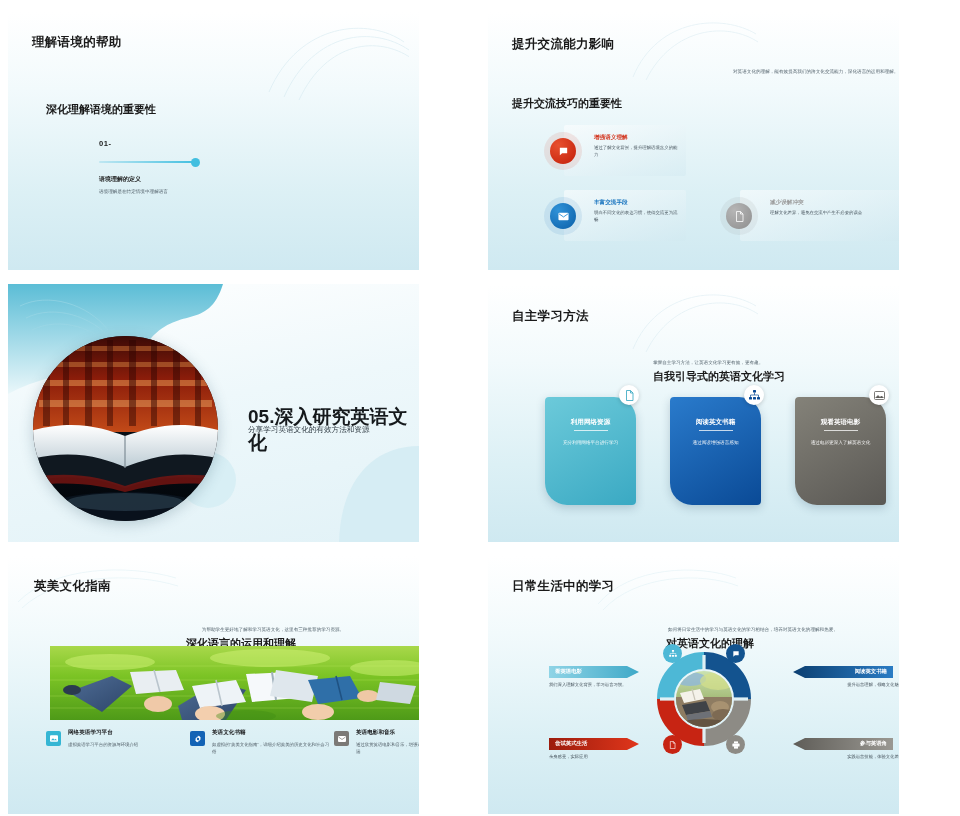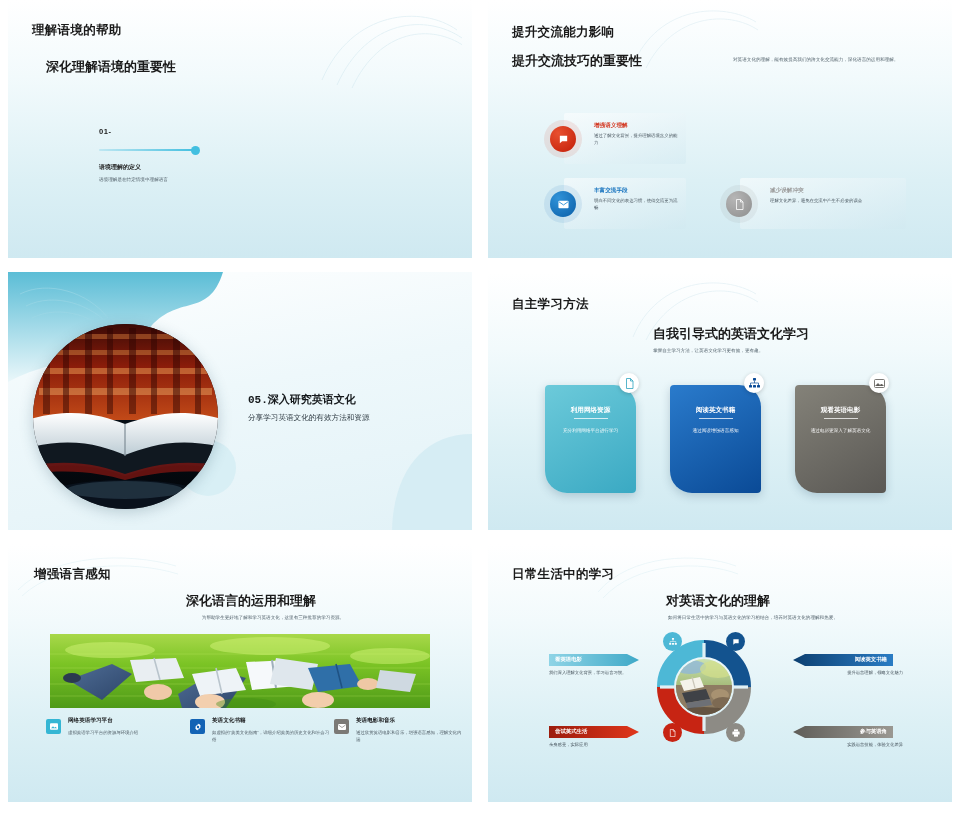--- a/index.html
+++ b/index.html
@@ -16,34 +16,34 @@
     grid-template-rows: 272px 272px 272px;
   }
   .slide {
     position: relative;
     width: 480px; height: 272px;
     overflow: hidden;
     background: #ffffff;
   }
   .canvas {
     position: absolute;
-    left: 8px; top: 0;
-    width: 464px; height: 258px;
+    left: 8px; top: 12px;
+    width: 411px; height: 258px;
     overflow: hidden;
     background: linear-gradient(180deg, #ffffff 0%, #f2fafc 30%, #dcf0f5 70%, #cfe9f1 100%);
   }
   
   .title {
     position: absolute;
     font-size: 12.5px; font-weight: bold; color: #1a1a1a;
     letter-spacing: .3px;
   }
   .subtitle {
     position: absolute;
-    font-size: 13px; font-weight: bold; color: #1a1a1a;
+    font-size: 11px; font-weight: bold; color: #1a1a1a; margin-top: 32px;
   }
   .desc {
     position: absolute;
     font-size: 4.6px; color: #51606a; line-height: 1.55;
   }
   .deco-swirl {
     position: absolute; opacity: .5;
     pointer-events: none;
   }
 
@@ -79,21 +79,21 @@
   
   .s3-blob { position: absolute; pointer-events: none; }
   .s3-circle {
     position: absolute;
     width: 185px; height: 185px; border-radius: 50%;
     overflow: hidden;
     left: 25px; top: 52px;
     box-shadow: 0 3px 14px rgba(40,80,100,.25);
   }
   .book-scene { position: absolute; inset: 0; }
-  .s3-title { position: absolute; left: 240px; top: 120px; font-size: 11px; font-weight: bold; color: #15191c; font-family: Liberation Mono, monospace; }
+  .s3-title { position: absolute; left: 240px; top: 120px; font-size: 19px; font-weight: bold; color: #15191c; }
   .s3-sub { position: absolute; left: 240px; top: 141px; font-size: 7.6px; color: #2f3b43; }
 
   
   .s4-card {
     position: absolute; width: 91px; height: 108px;
     border-radius: 4px 22px 4px 22px;
     box-shadow: 0 3px 10px rgba(30,70,95,.22);
     color: #fff;
     text-align: center;
   }
@@ -325,21 +325,21 @@
   </div>
 
   <div class="slide">
     <div class="canvas">
       <svg class="deco-swirl" style="left:10px;top:6px;width:160px;height:46px" viewBox="0 0 160 46">
         <g fill="none" stroke="#dceff4" stroke-width="1">
           <path d="M0 40 C35 4 110 2 158 16"></path>
           <path d="M4 46 C40 12 115 10 160 24"></path>
         </g>
       </svg>
-      <div class="title" style="left:26px;top:22px">增强语言感知</div>
+      <div class="title" style="left:26px;top:22px">英美文化指南</div>
       <div class="subtitle" style="left:178px;top:48px">深化语言的运用和理解</div>
       <div class="desc" style="left:150px;top:70px;width:230px;text-align:center">为帮助学生更好地了解和学习英语文化，这里有三种推荐的学习资源。</div>
 
       <div class="s5-photo">
         <svg viewBox="0 0 380 74" preserveAspectRatio="xMidYMid slice">
           <defs>
             <linearGradient id="grassG" x1="0" y1="0" x2="0" y2="1">
               <stop offset="0" stop-color="#a8d84a"></stop>
                 <stop offset=".4" stop-color="#7cc425"></stop>
                 <stop offset="1" stop-color="#4e9a18"></stop>

